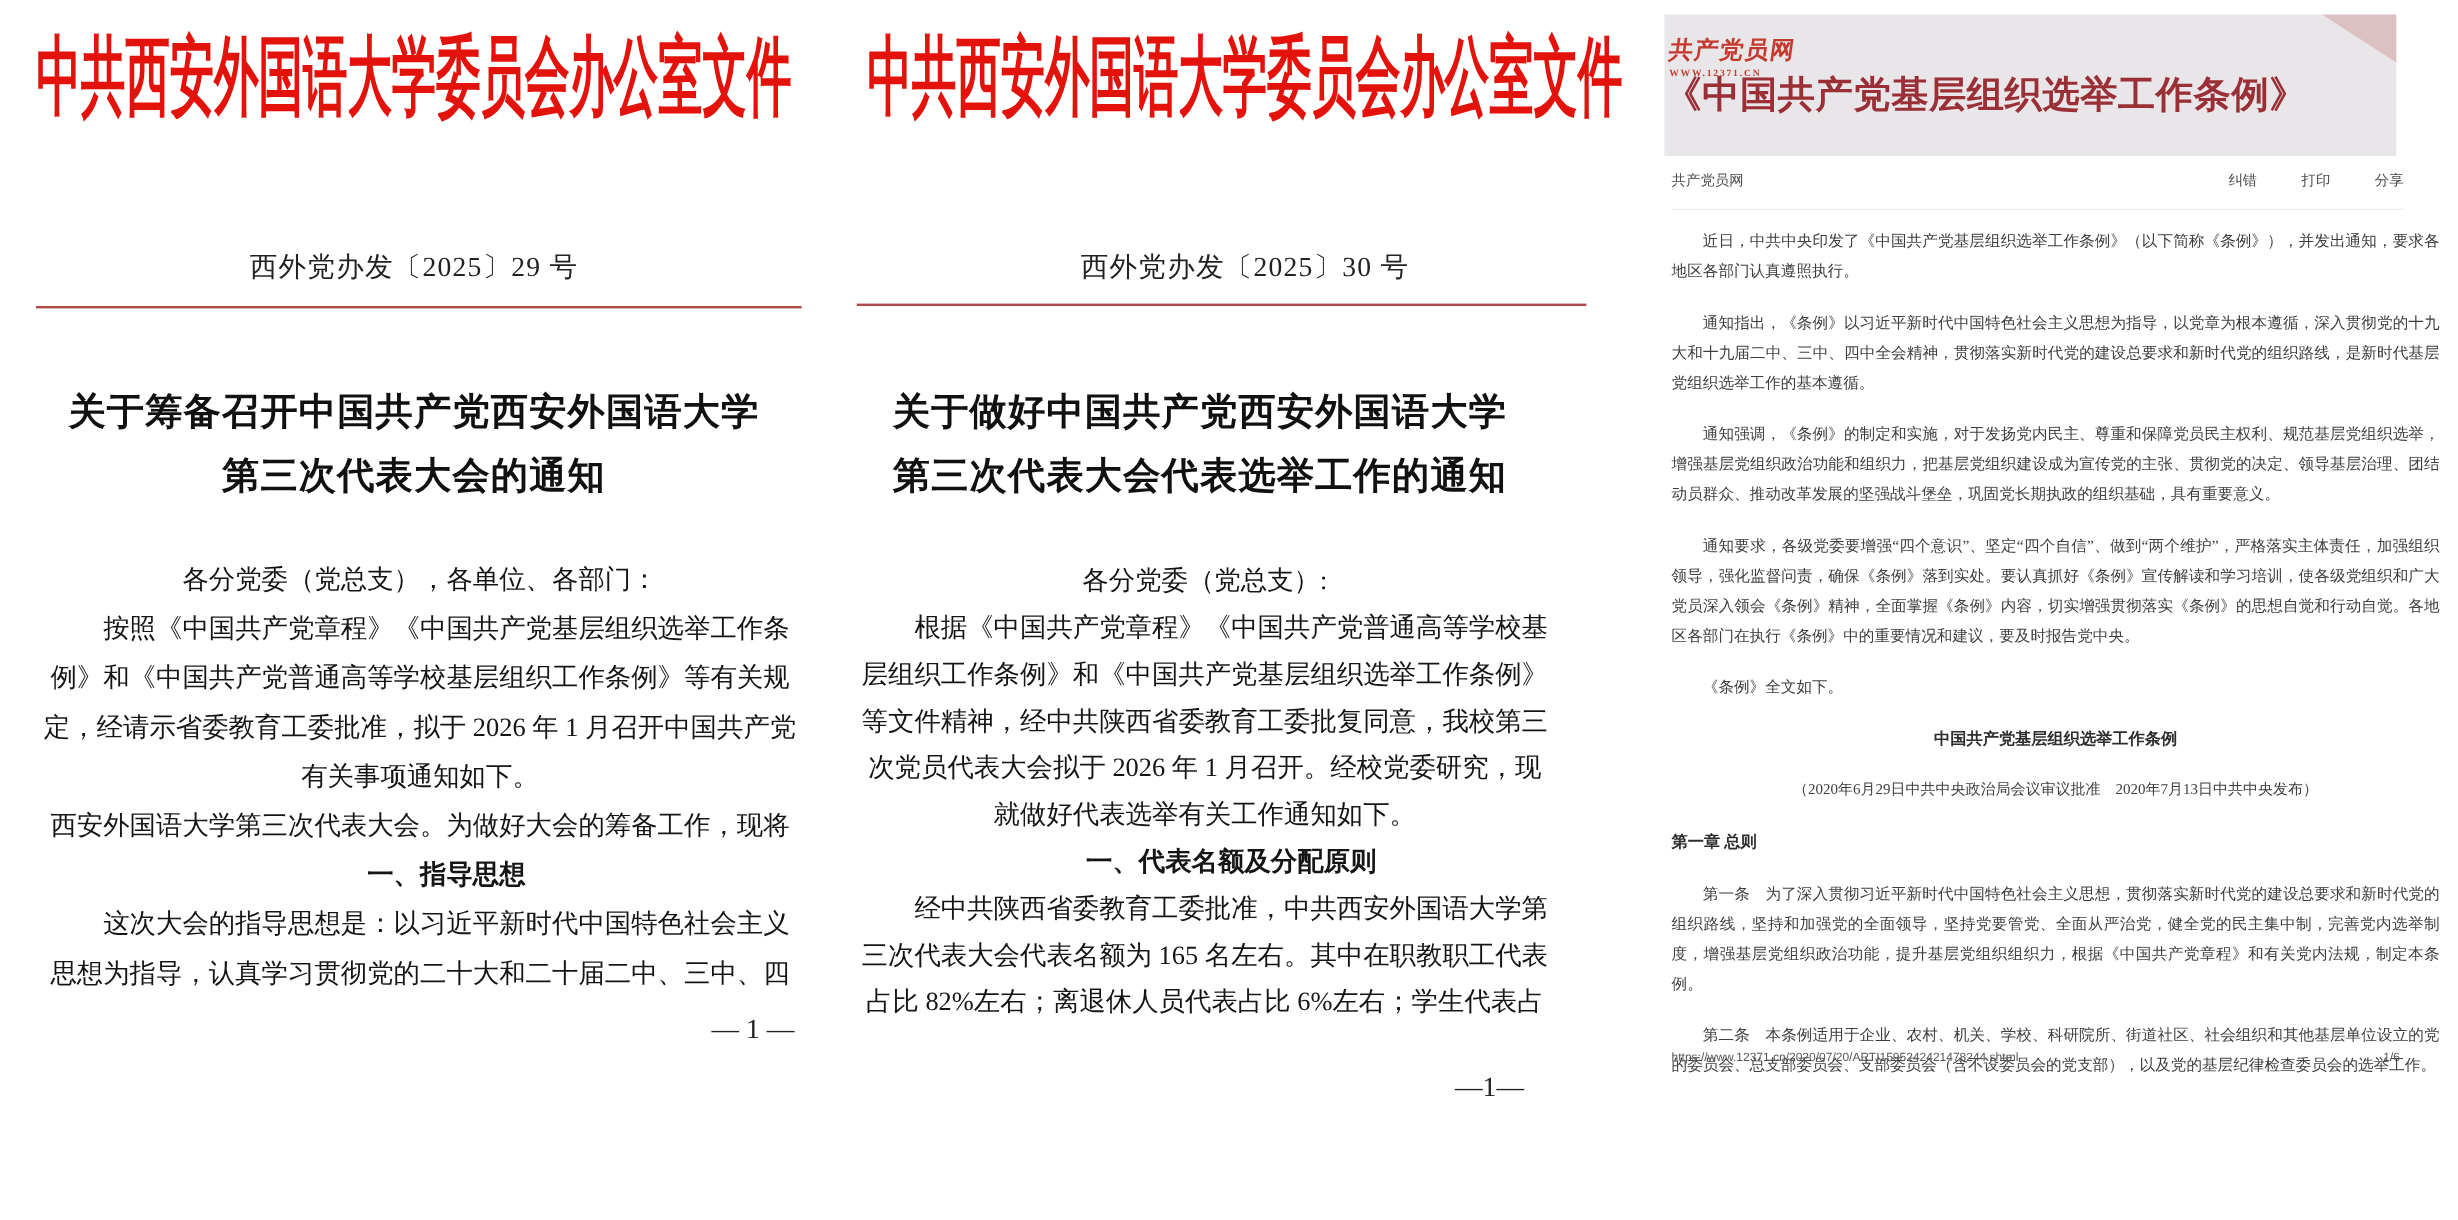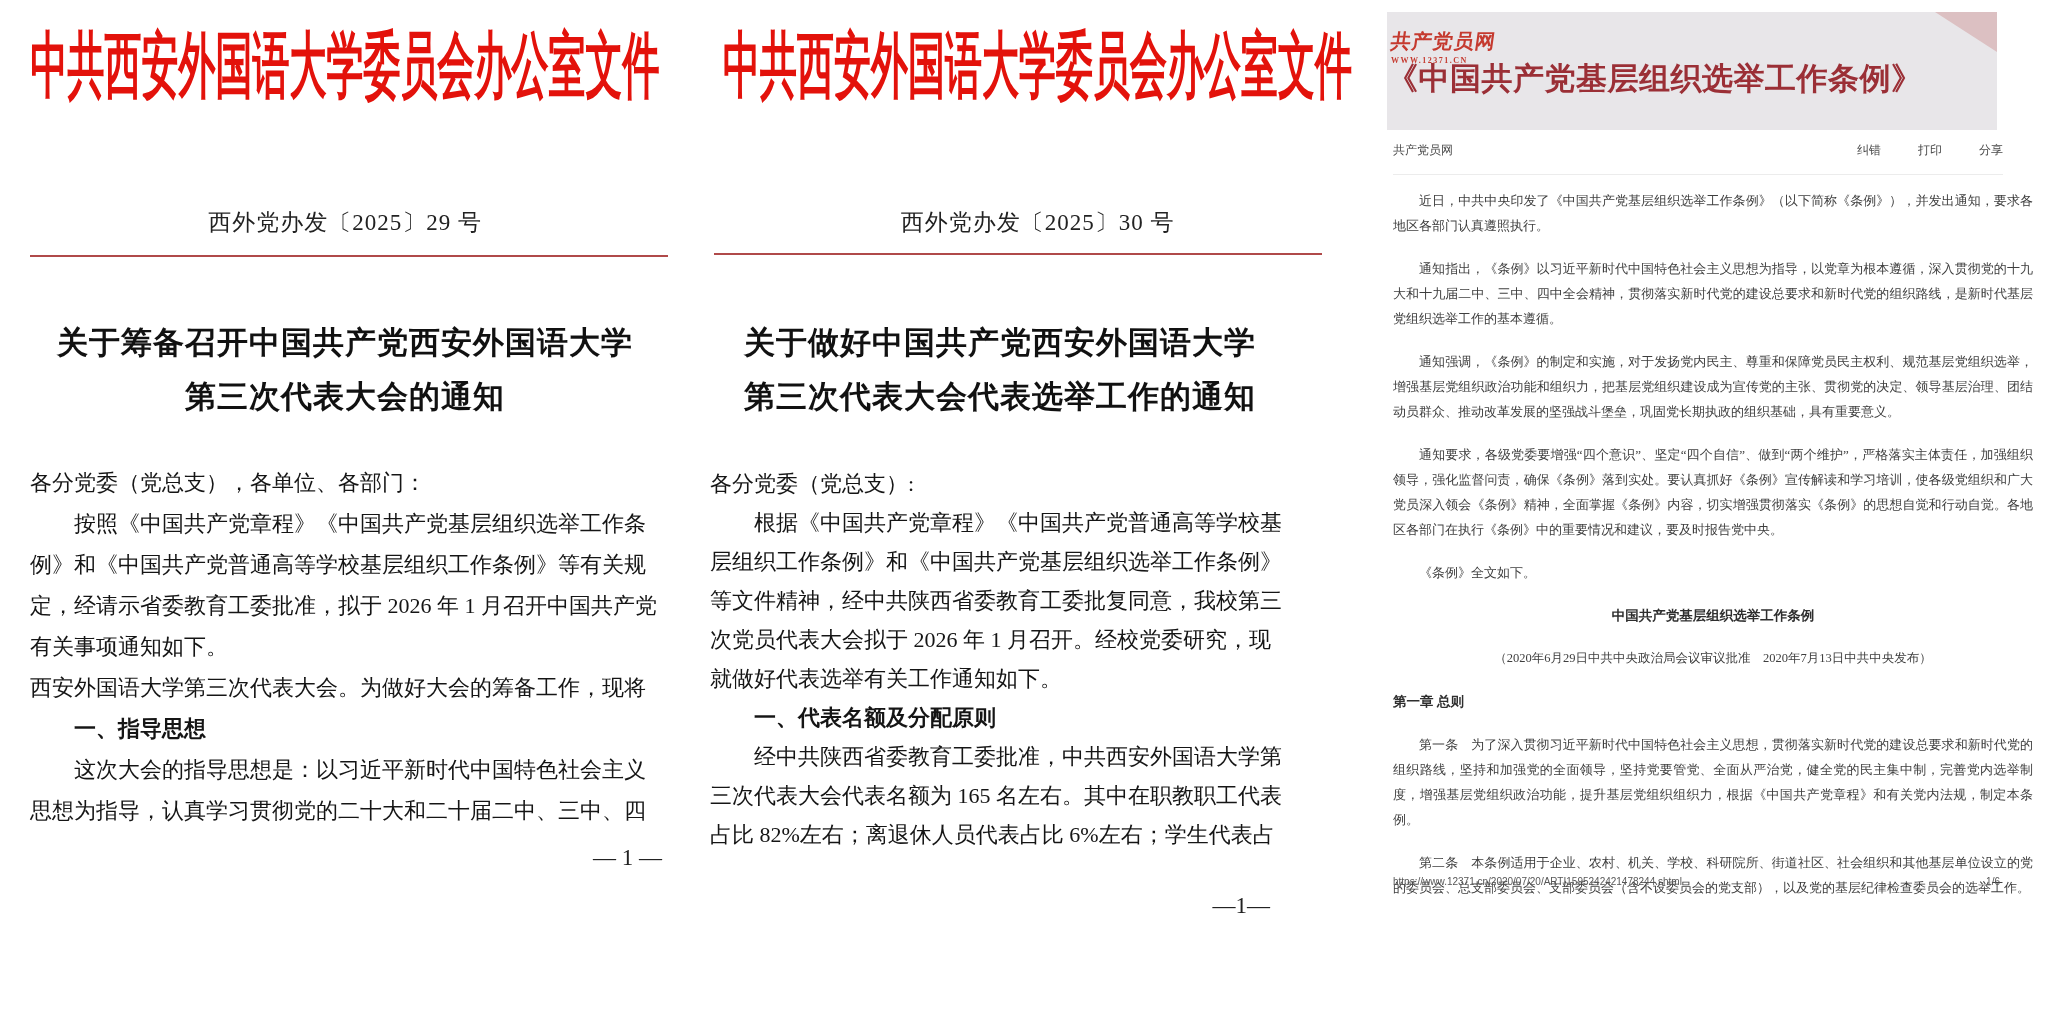--- a/index.html
+++ b/index.html
@@ -32,21 +32,21 @@
   .doc-left .red-rule   { top:255px; left:30px; width:638px; }
   .doc-middle .red-rule { top:253px; left:24px; width:608px; }
 
   .doc-title {
     position:absolute; top:316px; left:0; width:100%;
     text-align:center; font-weight:bold; font-size:31px;
     line-height:54px; letter-spacing:1px; color:#111;
   }
   .doc-middle .doc-title { width:620px; }
 
-  .doc-body { position:absolute; font-size:22px; color:#151515; }
+  .doc-body { position:absolute; font-size:22px; color:#151515;text-align:center; }
   .doc-left  .doc-body { top:462px; left:30px;  width:640px; line-height:41px; }
   .doc-middle .doc-body{ top:464px; left:20px;  width:588px; line-height:39px; }
   .doc-body .line { white-space:nowrap; }
   .doc-body .ind  { text-indent:2em; }
   .doc-body .hd   { font-weight:bold; font-family:"Liberation Sans","DejaVu Sans",sans-serif; }
 
   .page-number { position:absolute; font-size:23px; color:#222; }
   .doc-left  .page-number { top:845px; right:28px; }
   .doc-middle .page-number{ top:893px; right:115px; }
 

